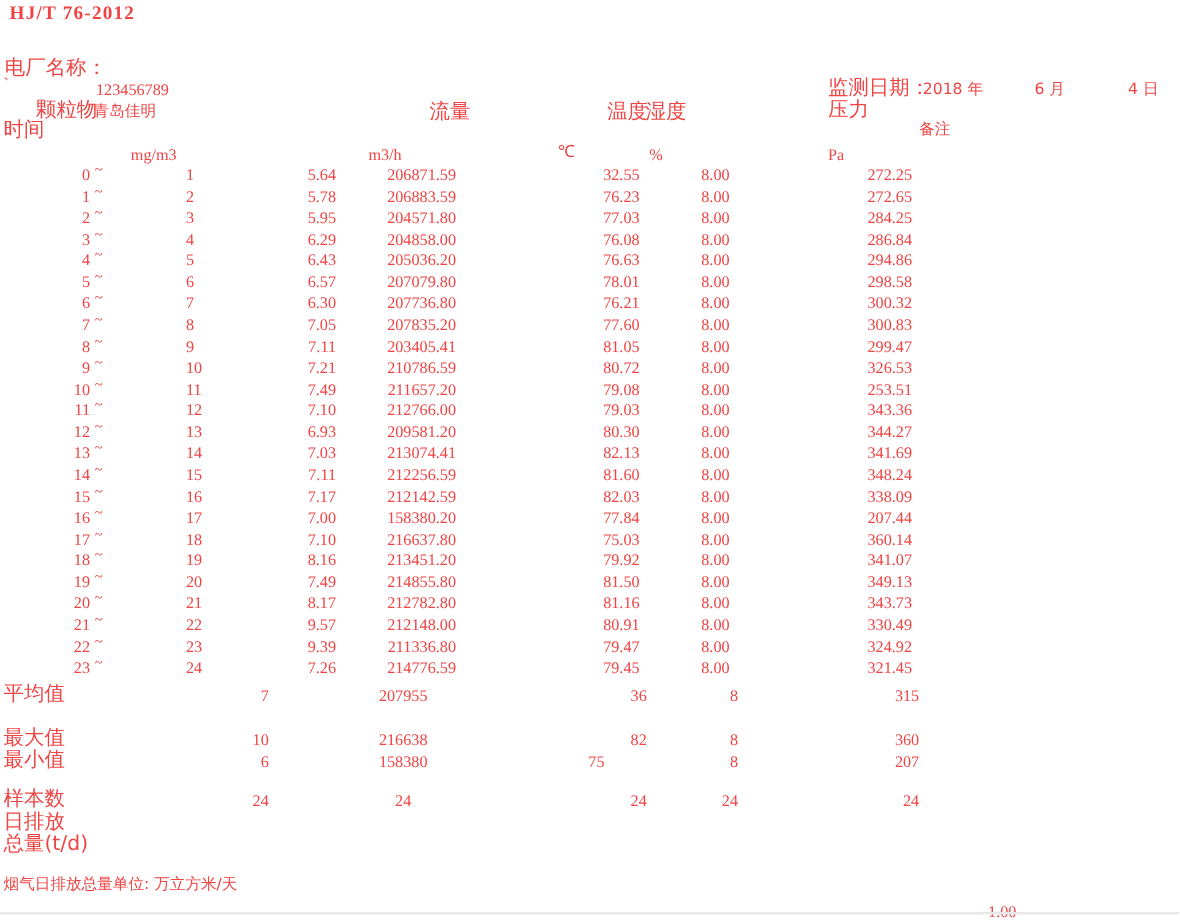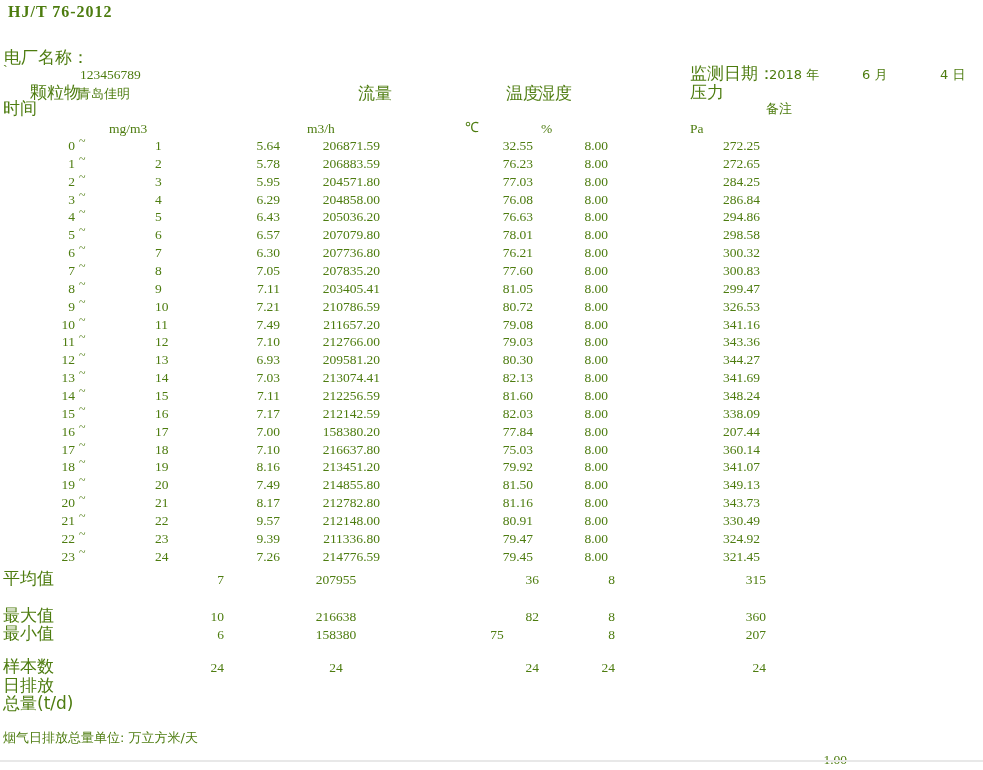--- a/index.html
+++ b/index.html
@@ -1,21 +1,21 @@
 <!DOCTYPE html>
 <html><head>
 <meta charset="utf-8">
 <style>
   html,body{margin:0;padding:0;}
   body{background:#ffffff;}
   .page{
     position:relative;
     width:983px;height:770px;
     background:#ffffff;
-    color:#4d7c0f;
+    color:#ef4444;
     font-family:"Liberation Serif", serif;
     overflow:hidden;
   }
   .abs{position:absolute;white-space:pre;}
   .cjk{font-family:"DejaVu Sans", sans-serif;font-size:17px;line-height:15px;}
   .num{font-family:"Liberation Serif", serif;font-size:13.5px;line-height:15px;}
   .std{left:8px;top:3px;font-family:"Liberation Serif", serif;font-weight:bold;font-size:16px;letter-spacing:1px;}
   .title{left:228px;top:22px;font-weight:bold;font-size:24px;letter-spacing:1px;}
   .r{text-align:right;}
   
@@ -183,21 +183,21 @@
       </div>
 
       <div class="t-row">
         <span class="c-start">10</span>
         <span class="c-tilde">~</span>
         <span class="c-end">11</span>
         <span class="c-dust">7.49</span>
         <span class="c-flow">211657.20</span>
         <span class="c-temp">79.08</span>
         <span class="c-hum">8.00</span>
-        <span class="c-press">341.16</span>
+        <span class="c-press">253.51</span>
       </div>
 
       <div class="t-row">
         <span class="c-start">11</span>
         <span class="c-tilde">~</span>
         <span class="c-end">12</span>
         <span class="c-dust">7.10</span>
         <span class="c-flow">212766.00</span>
         <span class="c-temp">79.03</span>
         <span class="c-hum">8.00</span>

